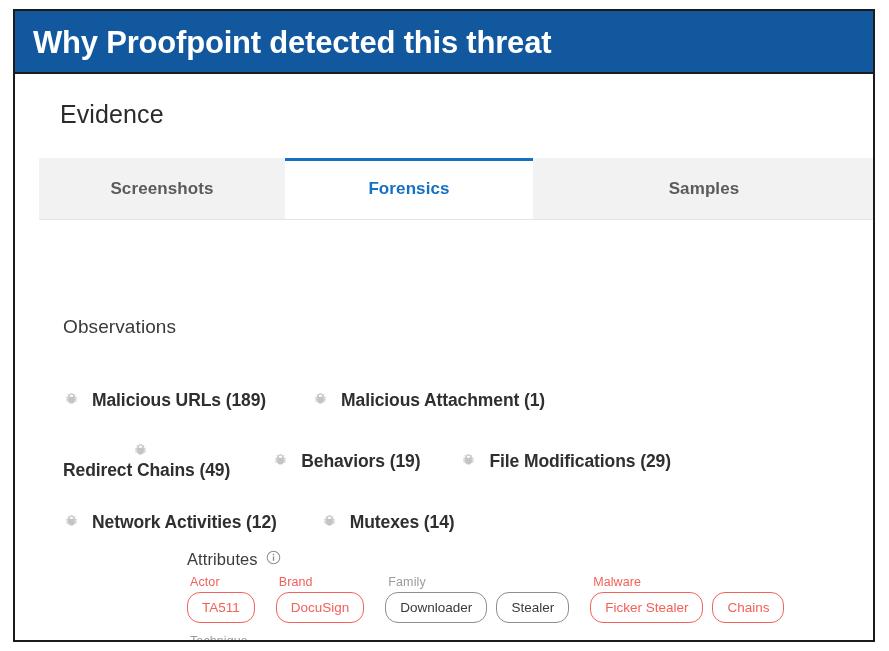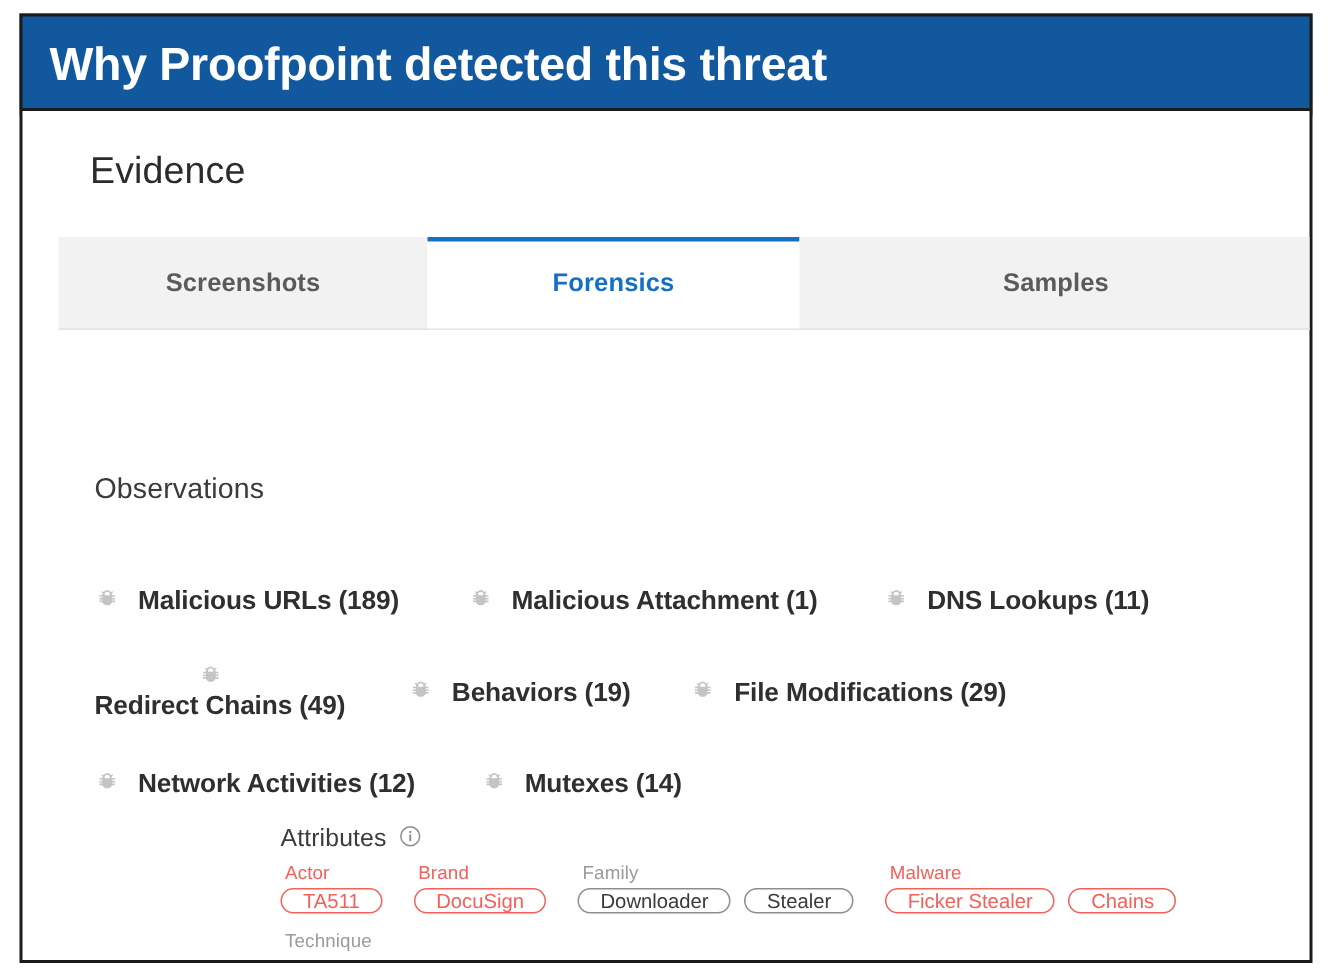--- a/index.html
+++ b/index.html
@@ -207,21 +207,21 @@
     white-space: nowrap;
   }
   .attr-group-title.red  { color: #f4605a; }
   .attr-group-title.gray { color: #9b9b9b; }
 
   .chips { display: flex; align-items: center; }
   .chip {
     display: inline-flex;
     align-items: center;
     justify-content: center;
-    height: 17px;
+    height: 31px;
     padding: 0 14px;
     border-radius: 13px;
     font-size: 13.5px;
     box-sizing: border-box;
     margin-right: 9px;
     white-space: nowrap;
     background: #ffffff;
   }
   .chip.red {
     border: 1.4px solid #f4605a;
@@ -274,28 +274,20 @@
             </span>
             <span class="obs-label">Malicious URLs (189)</span>
           </div>
           <div class="obs-item" style="margin-right:44px;">
             <span class="bug-icon">
               <svg viewBox="0 0 16 16" width="17" height="17" fill="#c4c4c4">
                   <path d="M8 1.2c-1 0-1.8.6-2.2 1.4l-.9-.7-.6.7.9.7c-.2.4-.3.8-.3 1.2H3.1v1h1.8v.7H3.1v1h1.8v.7H3.1v1h1.9c.4 1.2 1.6 2 3 2s2.6-.8 3-2h1.9v-1h-1.8v-.7h1.8v-1h-1.8v-.7h1.8v-1h-1.8c0-.4-.1-.8-.3-1.2l.9-.7-.6-.7-.9.7C9.8 1.8 9 1.2 8 1.2zm0 1.1c.9 0 1.6.7 1.6 1.6v.6H6.4v-.6c0-.9.7-1.6 1.6-1.6z"></path>
                 </svg>
             </span>
             <span class="obs-label">Malicious Attachment (1)</span>
-          </div>
-          <div class="obs-item">
-            <span class="bug-icon">
-              <svg viewBox="0 0 16 16" width="17" height="17" fill="#c4c4c4">
-                  <path d="M8 1.2c-1 0-1.8.6-2.2 1.4l-.9-.7-.6.7.9.7c-.2.4-.3.8-.3 1.2H3.1v1h1.8v.7H3.1v1h1.8v.7H3.1v1h1.9c.4 1.2 1.6 2 3 2s2.6-.8 3-2h1.9v-1h-1.8v-.7h1.8v-1h-1.8v-.7h1.8v-1h-1.8c0-.4-.1-.8-.3-1.2l.9-.7-.6-.7-.9.7C9.8 1.8 9 1.2 8 1.2zm0 1.1c.9 0 1.6.7 1.6 1.6v.6H6.4v-.6c0-.9.7-1.6 1.6-1.6z"></path>
-                </svg>
-            </span>
-            <span class="obs-label">DNS Lookups (11)</span>
           </div>
         </div>
 
         <div class="obs-row">
           <div class="obs-item" style="margin-right:42px;flex-direction:column;">
             <span class="bug-icon">
               <svg viewBox="0 0 16 16" width="17" height="17" fill="#c4c4c4">
                   <path d="M8 1.2c-1 0-1.8.6-2.2 1.4l-.9-.7-.6.7.9.7c-.2.4-.3.8-.3 1.2H3.1v1h1.8v.7H3.1v1h1.8v.7H3.1v1h1.9c.4 1.2 1.6 2 3 2s2.6-.8 3-2h1.9v-1h-1.8v-.7h1.8v-1h-1.8v-.7h1.8v-1h-1.8c0-.4-.1-.8-.3-1.2l.9-.7-.6-.7-.9.7C9.8 1.8 9 1.2 8 1.2zm0 1.1c.9 0 1.6.7 1.6 1.6v.6H6.4v-.6c0-.9.7-1.6 1.6-1.6z"></path>
                 </svg>
             </span>

